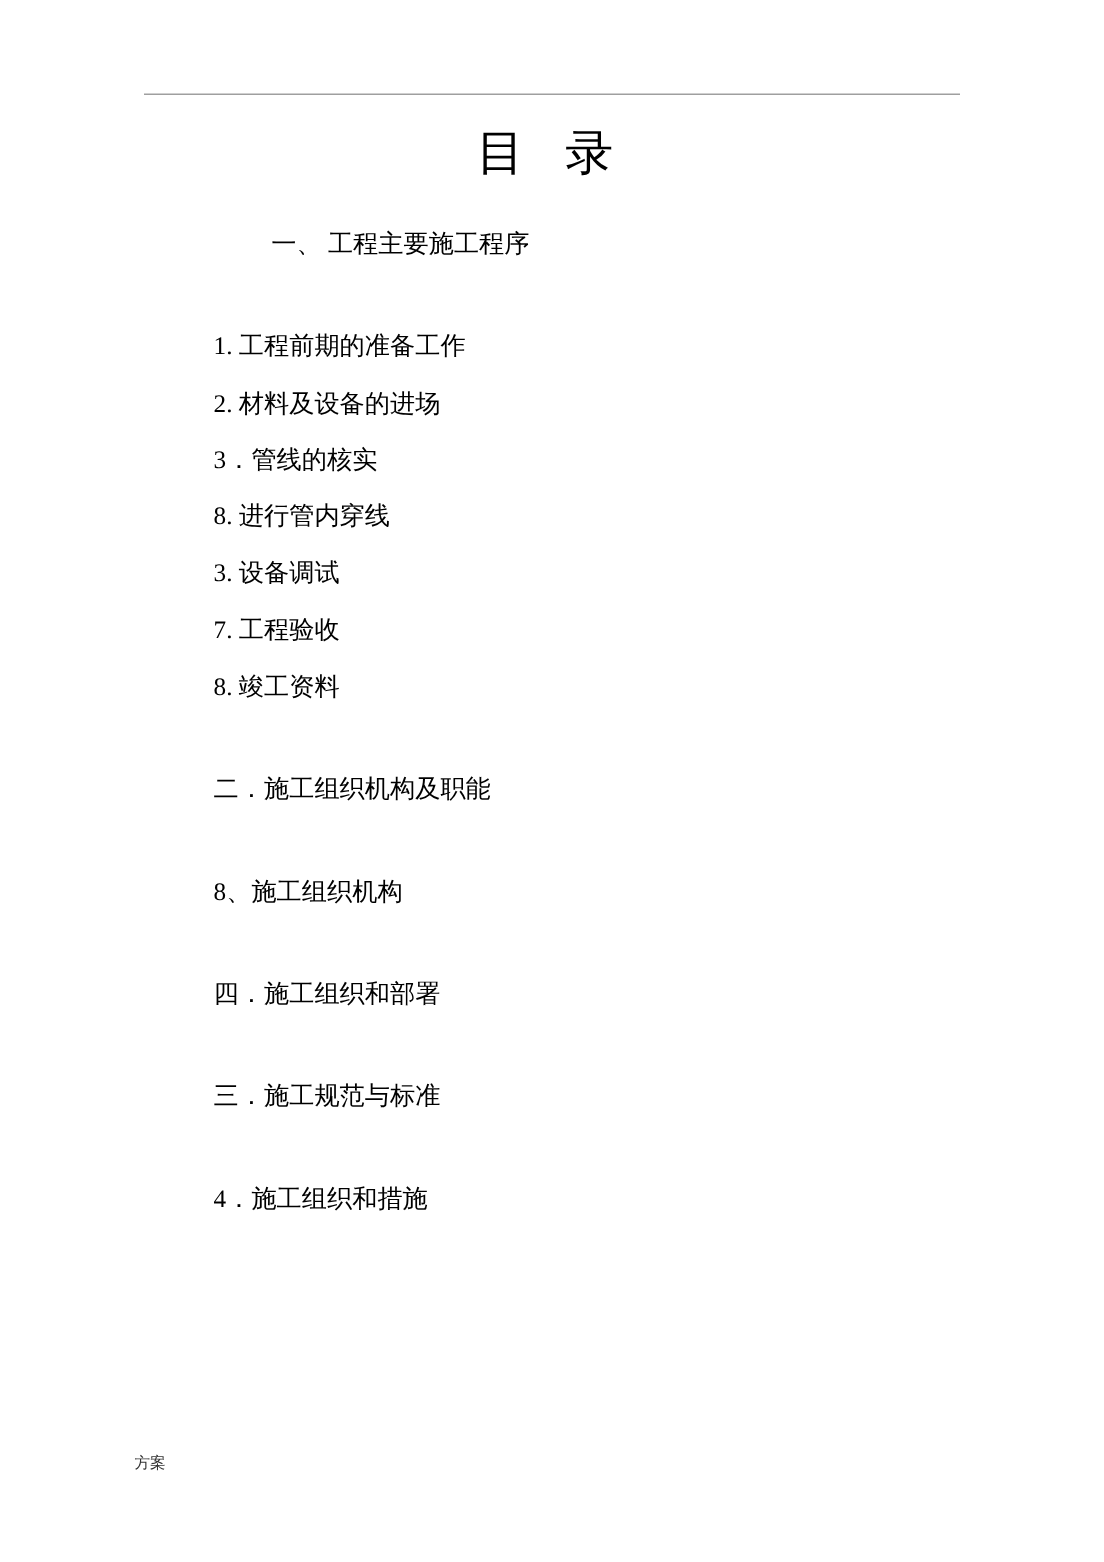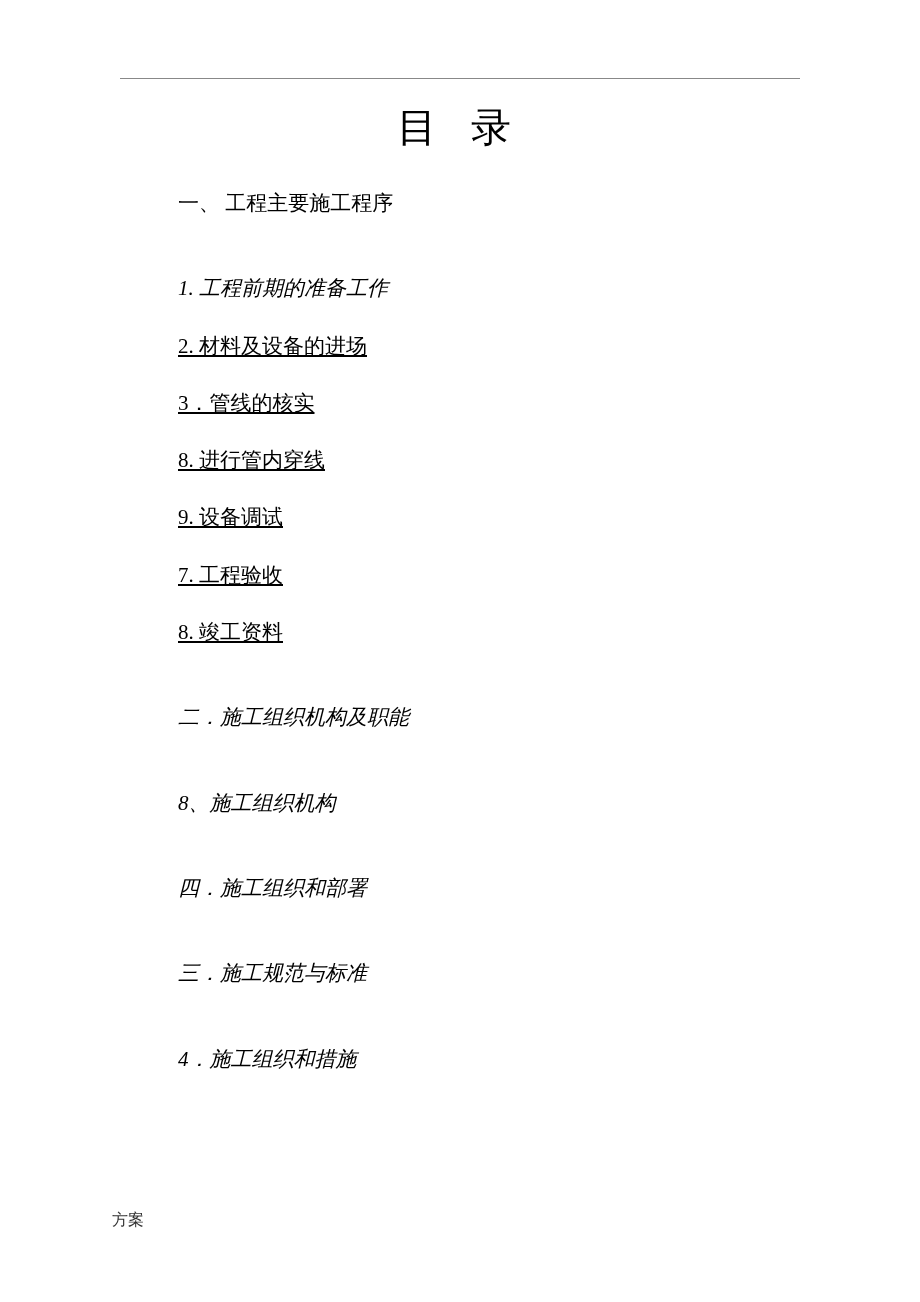--- a/index.html
+++ b/index.html
@@ -37,44 +37,44 @@
   .content {
     position: absolute;
     top: 190px;
     left: 178px;
     width: 600px;
   }
   .line {
     font-size: 21px;
     line-height: 1.3;
   }
-  .gap-small { margin-top: 30px; text-decoration: underline; }
-  .gap-large { margin-top: 58px; font-style: italic; }
-  .gap-first { margin-top: 0; }
+  .gap-small { margin-top: 20px; }
+  .gap-large { margin-top: 58px; }
+  .gap-first { margin-top: 0; margin-left: 48px; }
   .footer {
     position: absolute;
     left: 112px;
     top: 1210px;
-    font-size: 16px;
+    font-size: 13px;
     color: #333;
   }
 </style>
 </head>
 <body>
 
 <div class="page">
   <div class="rule"></div>
   <div class="title">目 录</div>
   <div class="content" id="content">
       <div class="line gap-first">一、 工程主要施工程序</div>
       <div class="line gap-large">1. 工程前期的准备工作</div>
       <div class="line gap-small">2. 材料及设备的进场</div>
       <div class="line gap-small">3．管线的核实</div>
       <div class="line gap-small">8. 进行管内穿线</div>
-      <div class="line gap-small">9. 设备调试</div>
+      <div class="line gap-small">3. 设备调试</div>
       <div class="line gap-small">7. 工程验收</div>
       <div class="line gap-small">8. 竣工资料</div>
       <div class="line gap-large">二．施工组织机构及职能</div>
       <div class="line gap-large">8、施工组织机构</div>
       <div class="line gap-large">四．施工组织和部署</div>
       <div class="line gap-large">三．施工规范与标准</div>
       <div class="line gap-large">4．施工组织和措施</div>
     </div>
   <div class="footer">方案</div>
 </div>

